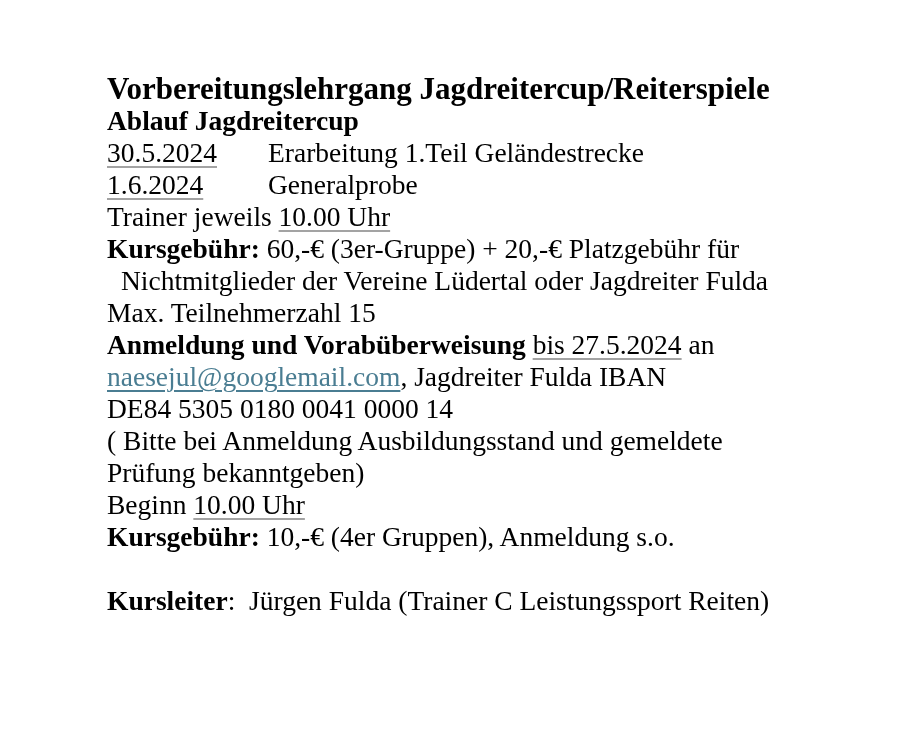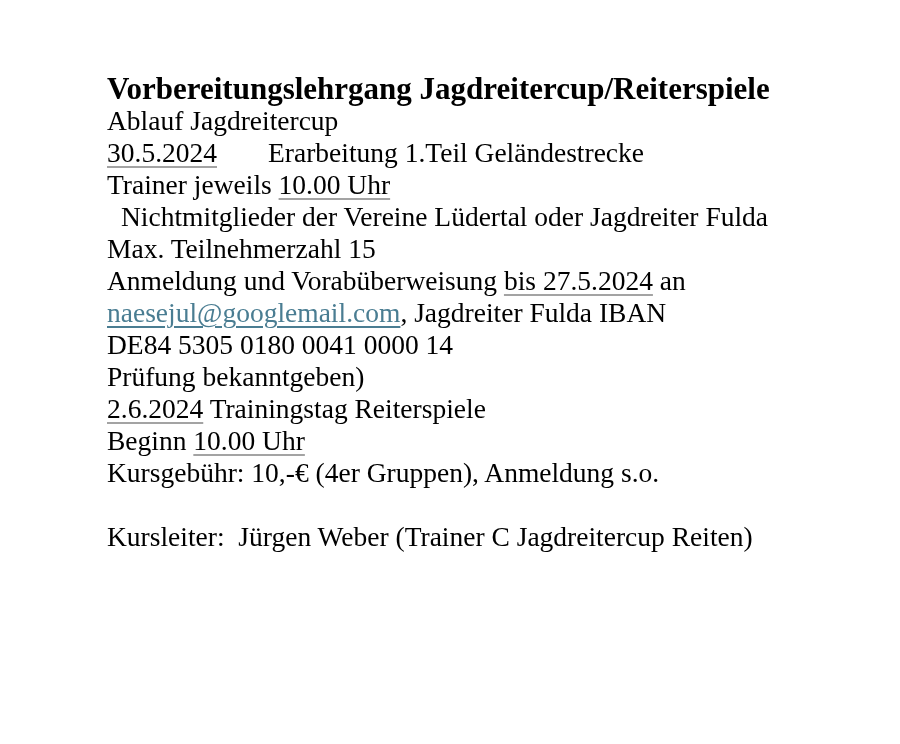--- a/index.html
+++ b/index.html
@@ -27,21 +27,21 @@
     font-size: 31px;
     font-weight: 700;
     height: 32px;
     white-space: pre;
   }
   .line {
     height: 32px;
     white-space: pre;
   }
   .line.indent { padding-left: 14px; font-family: Liberation Serif, serif; }
-  .b { font-weight: 400; }
+  .b { font-weight: 700; }
   .u {
     text-decoration: underline;
     text-decoration-color: var(--ul);
     text-decoration-thickness: 1.5px;
     text-underline-offset: 4px;
   }
   .cell {
     display: inline-block;
     width: 161px;
   }
@@ -54,26 +54,28 @@
   }
 </style>
 </head>
 <body>
 
 <div class="doc">
   <div class="title">Vorbereitungslehrgang Jagdreitercup/Reiterspiele</div>
   <div>
       <div class="line"><span class="b">Ablauf Jagdreitercup</span></div>
       <div class="line"><span class="cell"><span class="u">30.5.2024</span></span><span>Erarbeitung 1.Teil Geländestrecke</span></div>
+      <div class="line"><span class="cell"><span class="u">1.6.2024</span></span><span>Generalprobe</span></div>
       <div class="line"><span>Trainer jeweils </span><span class="u">10.00 Uhr</span></div>
+      <div class="line"><span class="b">Kursgebühr:</span><span> 60,-€ (3er-Gruppe) + 20,-€ Platzgebühr für</span></div>
       <div class="line indent"><span>Nichtmitglieder der Vereine Lüdertal oder Jagdreiter Fulda</span></div>
       <div class="line"><span>Max. Teilnehmerzahl 15</span></div>
       <div class="line"><span class="b">Anmeldung und Vorabüberweisung</span><span> </span><span class="u">bis 27.5.2024</span><span> an</span></div>
       <div class="line"><a href="#" class="link">naesejul@googlemail.com</a><span>, Jagdreiter Fulda IBAN</span></div>
       <div class="line"><span>DE84 5305 0180 0041 0000 14</span></div>
+      <div class="line"><span>( Bitte bei Anmeldung Ausbildungsstand und gemeldete</span></div>
       <div class="line"><span>Prüfung bekanntgeben)</span></div>
-      <div class="line"><span class="b u">2.6.2024</span><span class="b"> Trainingstag Reiterspiele</span></div>
       <div class="line"><span>Beginn </span><span class="u">10.00 Uhr</span></div>
       <div class="line"><span class="b">Kursgebühr:</span><span> 10,-€ (4er Gruppen), Anmeldung s.o.</span></div>
       <div class="line"></div>
-      <div class="line"><span class="b">Kursleiter</span><span>:  Jürgen Weber (Trainer C Jagdreitercup Reiten)</span></div>
+      <div class="line"><span class="b">Kursleiter</span><span>:  Jürgen Fulda (Trainer C Leistungssport Reiten)</span></div>
     </div>
 </div>
 
 </body></html>

